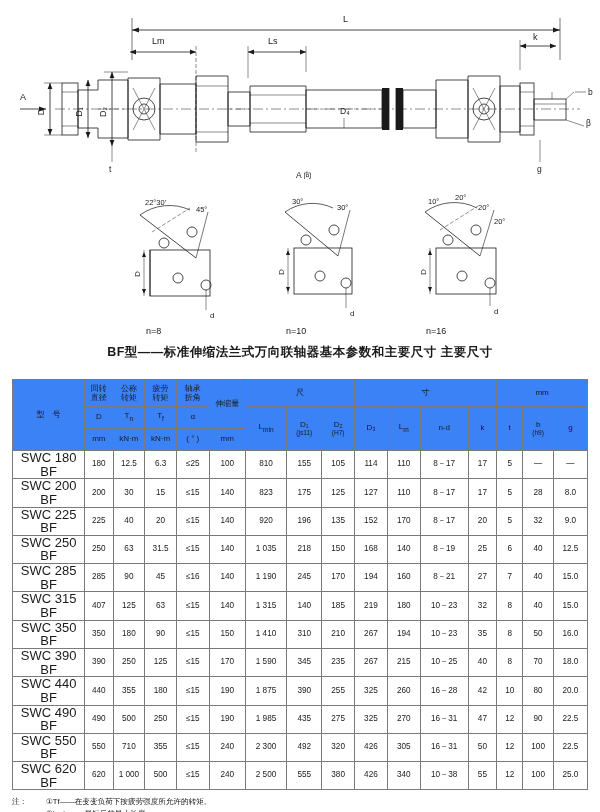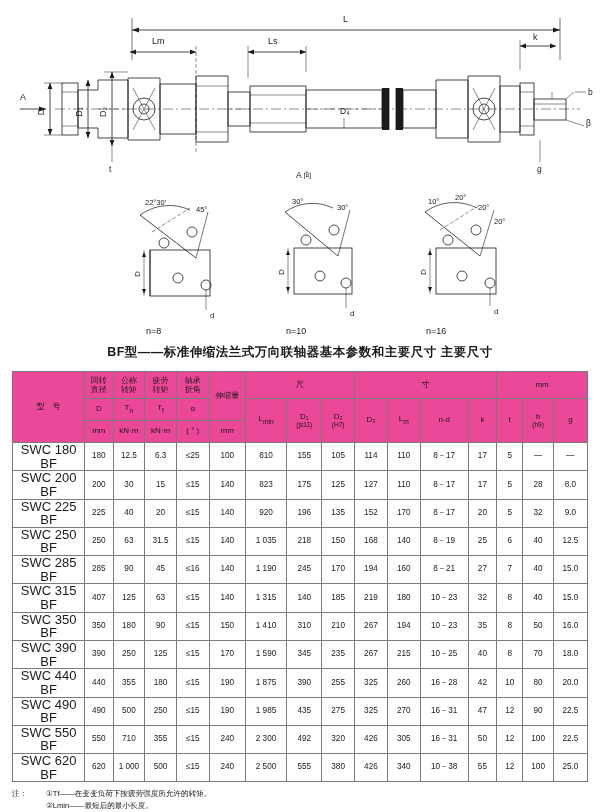--- a/index.html
+++ b/index.html
@@ -11,40 +11,40 @@
     position:relative;
     overflow:hidden;
   }
   .diagram{position:relative;width:600px;height:340px;}
   .diagram svg{display:block;}
   .title{
     text-align:center;
     font-size:12.5px;
     font-weight:bold;
     letter-spacing:0.5px;
-    margin:4px 0 10px 0;
+    margin:4px 0 18px 0;
   }
   table.spec{
     border-collapse:collapse;
     width:576px;
     margin:0 auto;
     font-size:8.2px;
     table-layout:fixed;
   }
   table.spec th, table.spec td{
     border:1px solid #7a7a7a;
     text-align:center;
     vertical-align:middle;
     padding:0;
     height:21px;
     line-height:1.05;
     font-weight:normal;
   }
   table.spec thead th{
-    background:#ec4899;
+    background:#3b82f6;
     font-size:8px;
   }
   table.spec thead th.tall{height:26px;}
   td.model{
     text-align:left;
     padding-left:8px;
     font-size:13px;
   }
   .hdr-stack{display:block;line-height:1.15;}
   .sub{font-size:6.6px;vertical-align:sub;}

